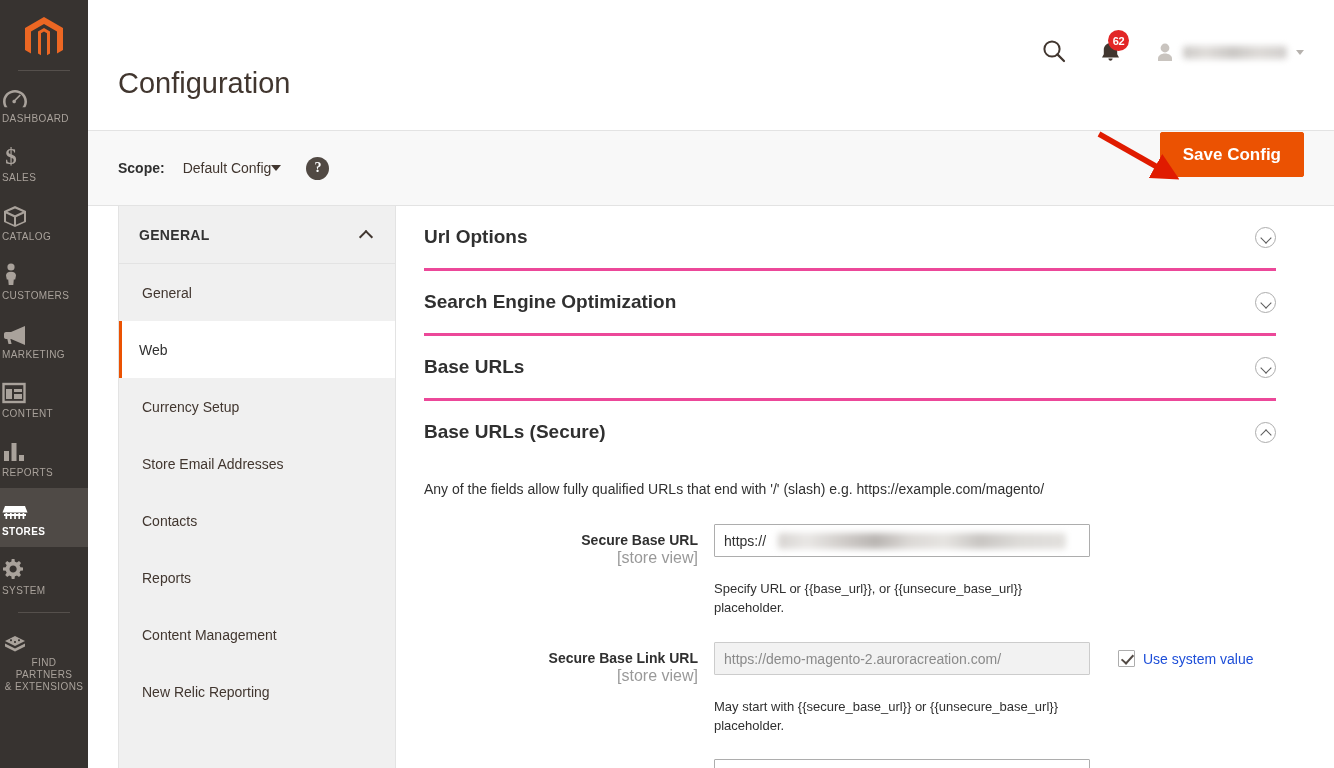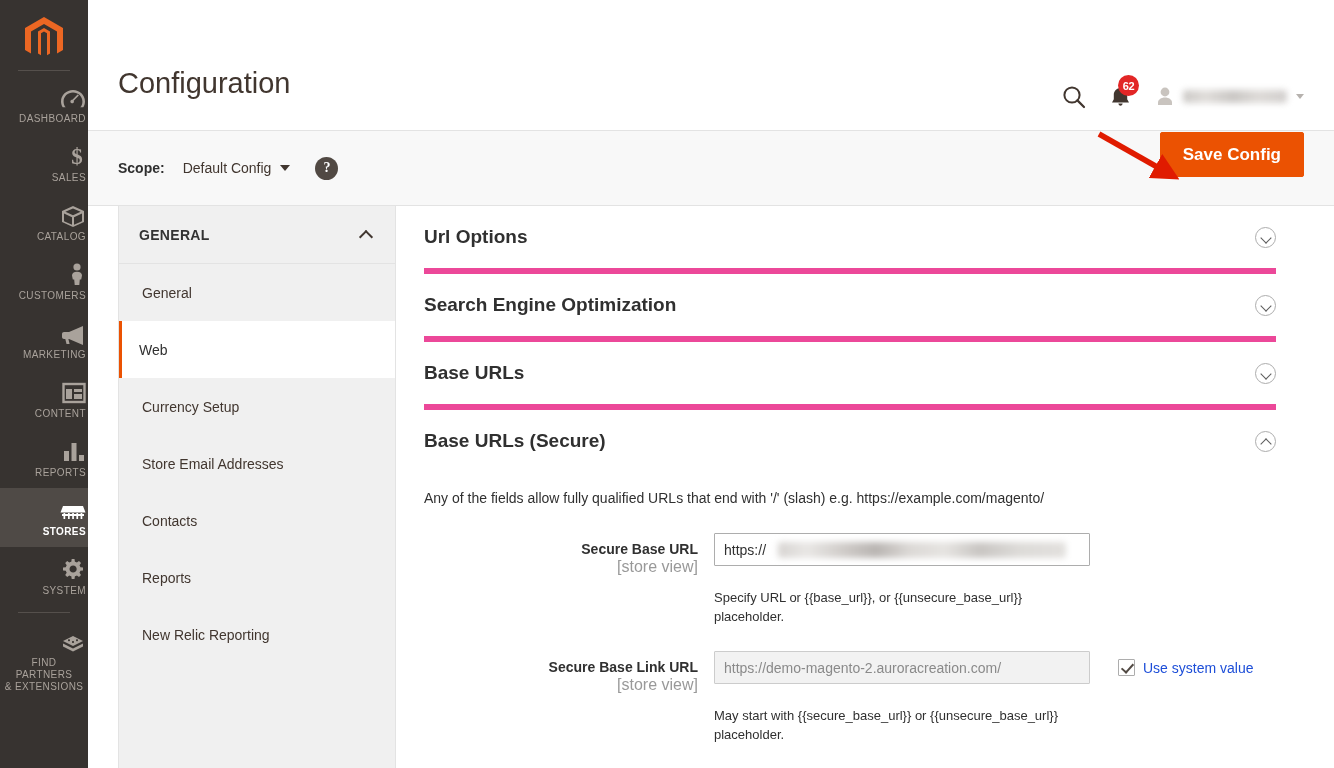--- a/index.html
+++ b/index.html
@@ -43,21 +43,21 @@
 
   .sidebar-divider {
     height: 1px;
     background: #55504c;
     margin: 0 18px 4px 18px;
   }
 
   .nav-item {
     display: flex;
     flex-direction: column;
-    align-items: flex-end;
+    align-items: flex-start;
     justify-content: center;
     padding: 8px 2px 9px 2px;
     cursor: pointer;
     text-decoration: none;
   }
   .nav-item .nav-icon {
     display: block;
     height: 26px;
     margin-bottom: 4px;
     display: flex;
@@ -103,23 +103,23 @@
   }
   .page-title {
     font-size: 29px;
     font-weight: normal;
     color: #41362f;
     line-height: 34px;
     padding-top: 66px;
   }
   .header-tools {
     display: flex;
-    align-items: flex-start;
-    gap: 22px;
-    padding-top: 84px;
+    align-items: flex-end;
+    gap: 32px;
+    padding-top: 38px;
   }
   .tool-btn {
     cursor: pointer;
     display: flex;
     align-items: center;
     position: relative;
     background: none;
     border: none;
   }
   .notif-badge {
@@ -175,21 +175,20 @@
   }
   .scope-label {
     font-size: 14px;
     font-weight: bold;
     color: #303030;
     margin-right: 18px;
   }
   .scope-select {
     display: flex;
     align-items: center;
-    gap: 9px;
     cursor: pointer;
   }
   .scope-value {
     font-size: 14px;
     color: #41362f;
   }
   .scope-caret {
     width: 0; height: 0;
     border-left: 5px solid transparent;
     border-right: 5px solid transparent;
@@ -303,21 +302,21 @@
     padding-left: 17px;
   }
 
   
   .config-content {
     flex: 1 1 auto;
     padding: 0 28px 0 28px;
     overflow: hidden;
   }
   .collapsible {
-    border-bottom: 6px solid #ec4899;
+    border-bottom: 3px solid #ec4899;
   }
   .collapsible-head {
     height: 62px;
     display: flex;
     align-items: center;
     justify-content: space-between;
     cursor: pointer;
   }
   .collapsible-head .sec-title {
     font-size: 19px;
@@ -624,20 +623,21 @@
         <div class="config-group-title">
           <span class="txt">GENERAL</span>
           <span class="chev-plain"></span>
         </div>
         <div class="config-nav-item">General</div>
         <div class="config-nav-item active">Web</div>
         <div class="config-nav-item">Currency Setup</div>
         <div class="config-nav-item">Store Email Addresses</div>
         <div class="config-nav-item">Contacts</div>
         <div class="config-nav-item">Reports</div>
+        <div class="config-nav-item">Content Management</div>
         <div class="config-nav-item">New Relic Reporting</div>
       </aside>
 
       <section class="config-content">
 
         <div class="collapsible">
           <div class="collapsible-head">
             <span class="sec-title">Url Options</span>
             <span class="circle-chev"></span>
           </div>

